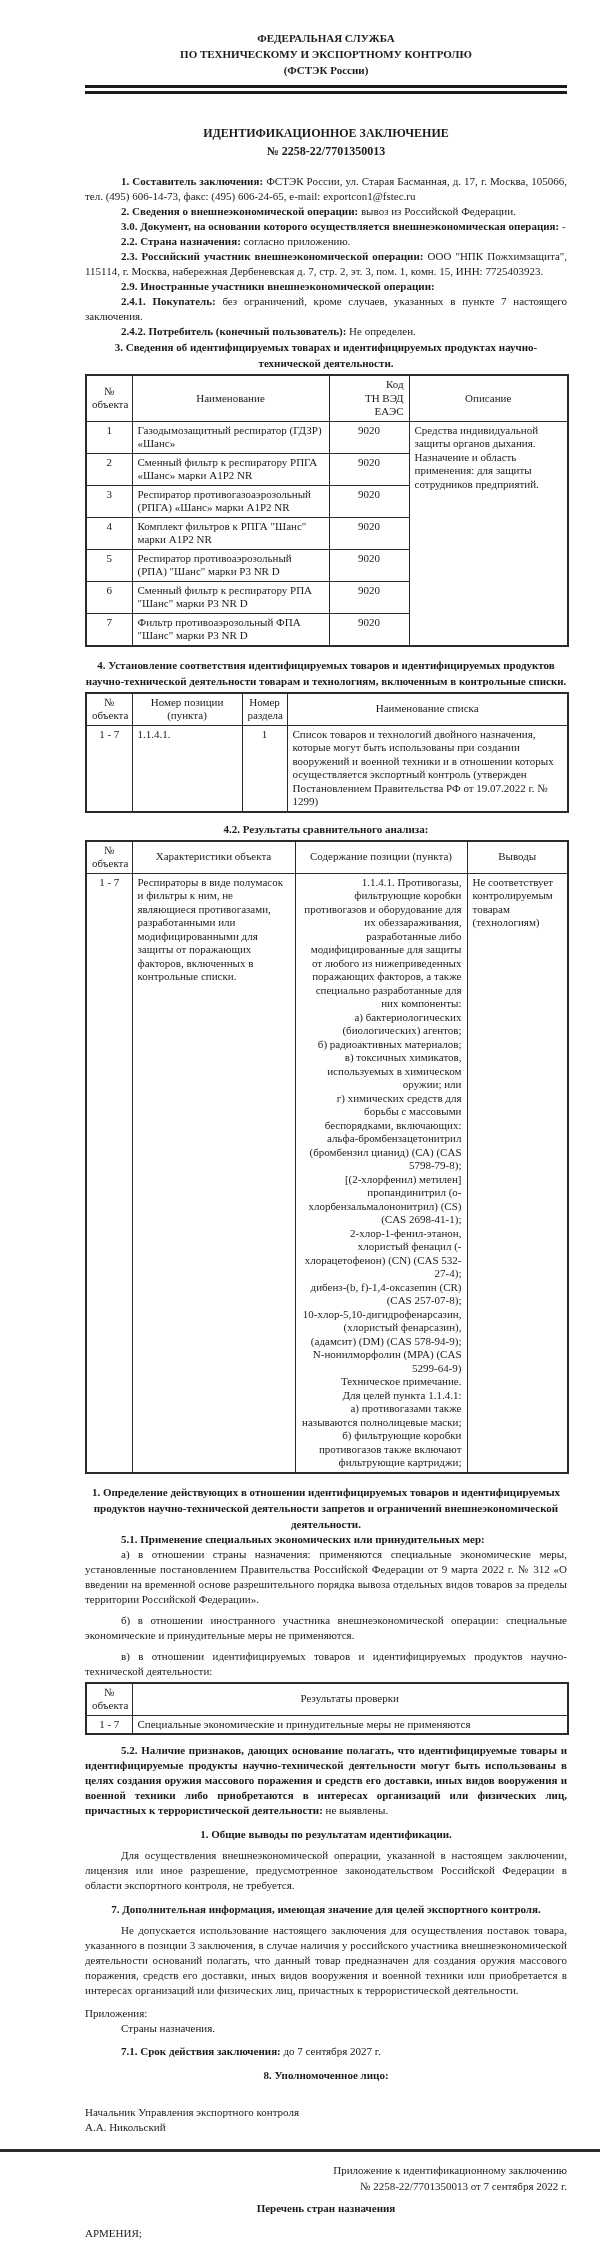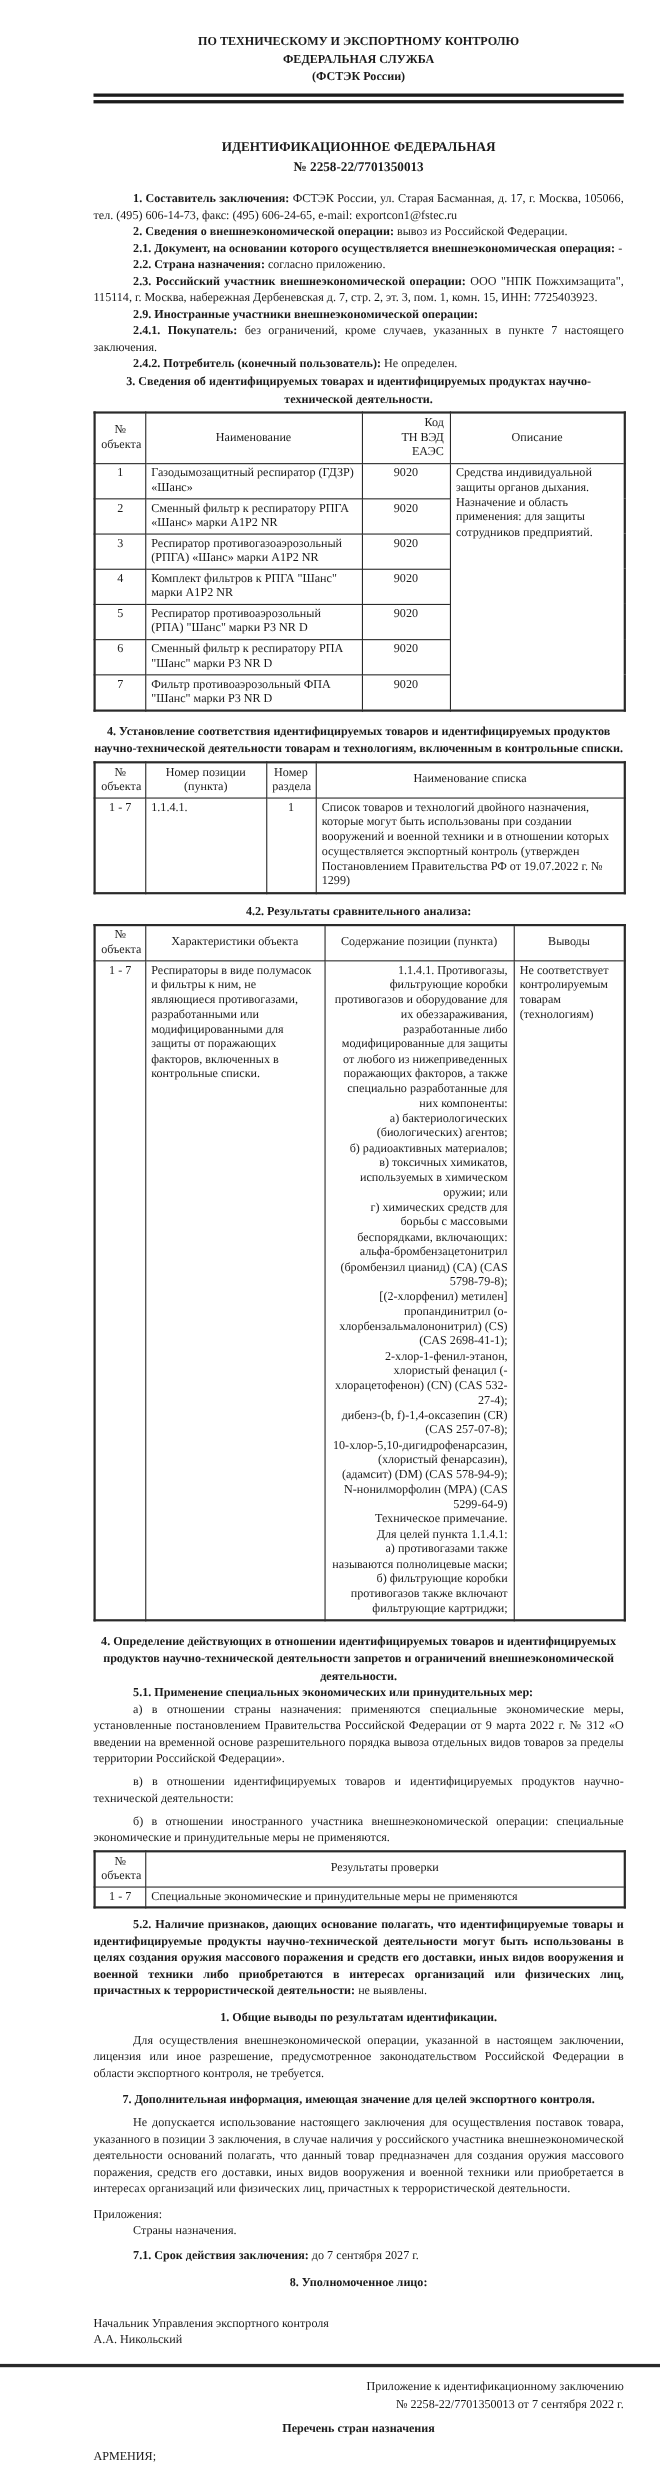--- a/index.html
+++ b/index.html
@@ -29,36 +29,36 @@
   .page-divider{border-top:3px solid #2a2a2a;margin:14px -33px 0 -85px;}
   .appendix-ref{margin-top:10px;text-align:right;line-height:16px;}
   .appendix-ref p{margin:0;}
   .country{margin:0 0 9px 0;}
   .mt4{margin-top:0;} .mt6{margin-top:6px;} .mt8{margin-top:8px;} .mt10{margin-top:10px;}
 </style>
 </head>
 <body>
 
 <div class="letterhead center">
+  <p>ФЕДЕРАЛЬНАЯ СЛУЖБА</p>
   <p>ПО ТЕХНИЧЕСКОМУ И ЭКСПОРТНОМУ КОНТРОЛЮ</p>
-  <p>ФЕДЕРАЛЬНАЯ СЛУЖБА</p>
   <p>(ФСТЭК России)</p>
 </div>
 
 <div class="rule"></div>
 
 <div class="doc-title center">
-  <p>ИДЕНТИФИКАЦИОННОЕ ФЕДЕРАЛЬНАЯ</p>
+  <p>ИДЕНТИФИКАЦИОННОЕ ЗАКЛЮЧЕНИЕ</p>
   <p>№ 2258-22/7701350013</p>
 </div>
 
 <div class="body-text">
   <p class="para"><span class="b">1. Составитель заключения:</span> <span>ФСТЭК России, ул. Старая Басманная, д. 17, г. Москва, 105066, тел. (495) 606-14-73, факс: (495) 606-24-65, e-mail: exportcon1@fstec.ru</span></p>
   <p class="para"><span class="b">2. Сведения о внешнеэкономической операции:</span> <span>вывоз из Российской Федерации.</span></p>
-  <p class="para"><span class="b">2.1. Документ, на основании которого осуществляется внешнеэкономическая операция:</span> <span>-</span></p>
+  <p class="para"><span class="b">3.0. Документ, на основании которого осуществляется внешнеэкономическая операция:</span> <span>-</span></p>
   <p class="para"><span class="b">2.2. Страна назначения:</span> <span>согласно приложению.</span></p>
   <p class="para"><span class="b">2.3. Российский участник внешнеэкономической операции:</span> <span>ООО "НПК Пожхимзащита", 115114, г. Москва, набережная Дербеневская д. 7, стр. 2, эт. 3, пом. 1, комн. 15, ИНН: 7725403923.</span></p>
   <p class="para"><span class="b">2.9. Иностранные участники внешнеэкономической операции:</span></p>
   <p class="para"><span class="b">2.4.1. Покупатель:</span> <span>без ограничений, кроме случаев, указанных в пункте 7 настоящего заключения.</span></p>
   <p class="para"><span class="b">2.4.2. Потребитель (конечный пользователь):</span> <span>Не определен.</span></p>
 
   <p class="h-center mt4">3. Сведения об идентифицируемых товарах и идентифицируемых продуктах научно-технической деятельности.</p>
 
   <table>
     <colgroup>
@@ -177,25 +177,25 @@
 N-нонилморфолин (MPA) (CAS 5299-64-9)
 Техническое примечание.
 Для целей пункта 1.1.4.1:
 а) противогазами также называются полнолицевые маски;
 б) фильтрующие коробки противогазов также включают фильтрующие картриджи;</td>
         <td>Не соответствует контролируемым товарам (технологиям)</td>
       </tr>
     </tbody>
   </table>
 
-  <p class="h-center mt10">4. Определение действующих в отношении идентифицируемых товаров и идентифицируемых продуктов научно-технической деятельности запретов и ограничений внешнеэкономической деятельности.</p>
+  <p class="h-center mt10">1. Определение действующих в отношении идентифицируемых товаров и идентифицируемых продуктов научно-технической деятельности запретов и ограничений внешнеэкономической деятельности.</p>
   <p class="para b mt4">5.1. Применение специальных экономических или принудительных мер:</p>
   <p class="para">а) в отношении страны назначения: применяются специальные экономические меры, установленные постановлением Правительства Российской Федерации от 9 марта 2022 г. № 312 «О введении на временной основе разрешительного порядка вывоза отдельных видов товаров за пределы территории Российской Федерации».</p>
+  <p class="para mt6">б) в отношении иностранного участника внешнеэкономической операции: специальные экономические и принудительные меры не применяются.</p>
   <p class="para mt6">в) в отношении идентифицируемых товаров и идентифицируемых продуктов научно-технической деятельности:</p>
-  <p class="para mt6">б) в отношении иностранного участника внешнеэкономической операции: специальные экономические и принудительные меры не применяются.</p>
 
   <table>
     <colgroup>
         <col style="width:46px">
         <col style="width:436px">
       </colgroup>
     <thead>
       <tr>
         <th>№ объекта</th>
         <th>Результаты проверки</th>

